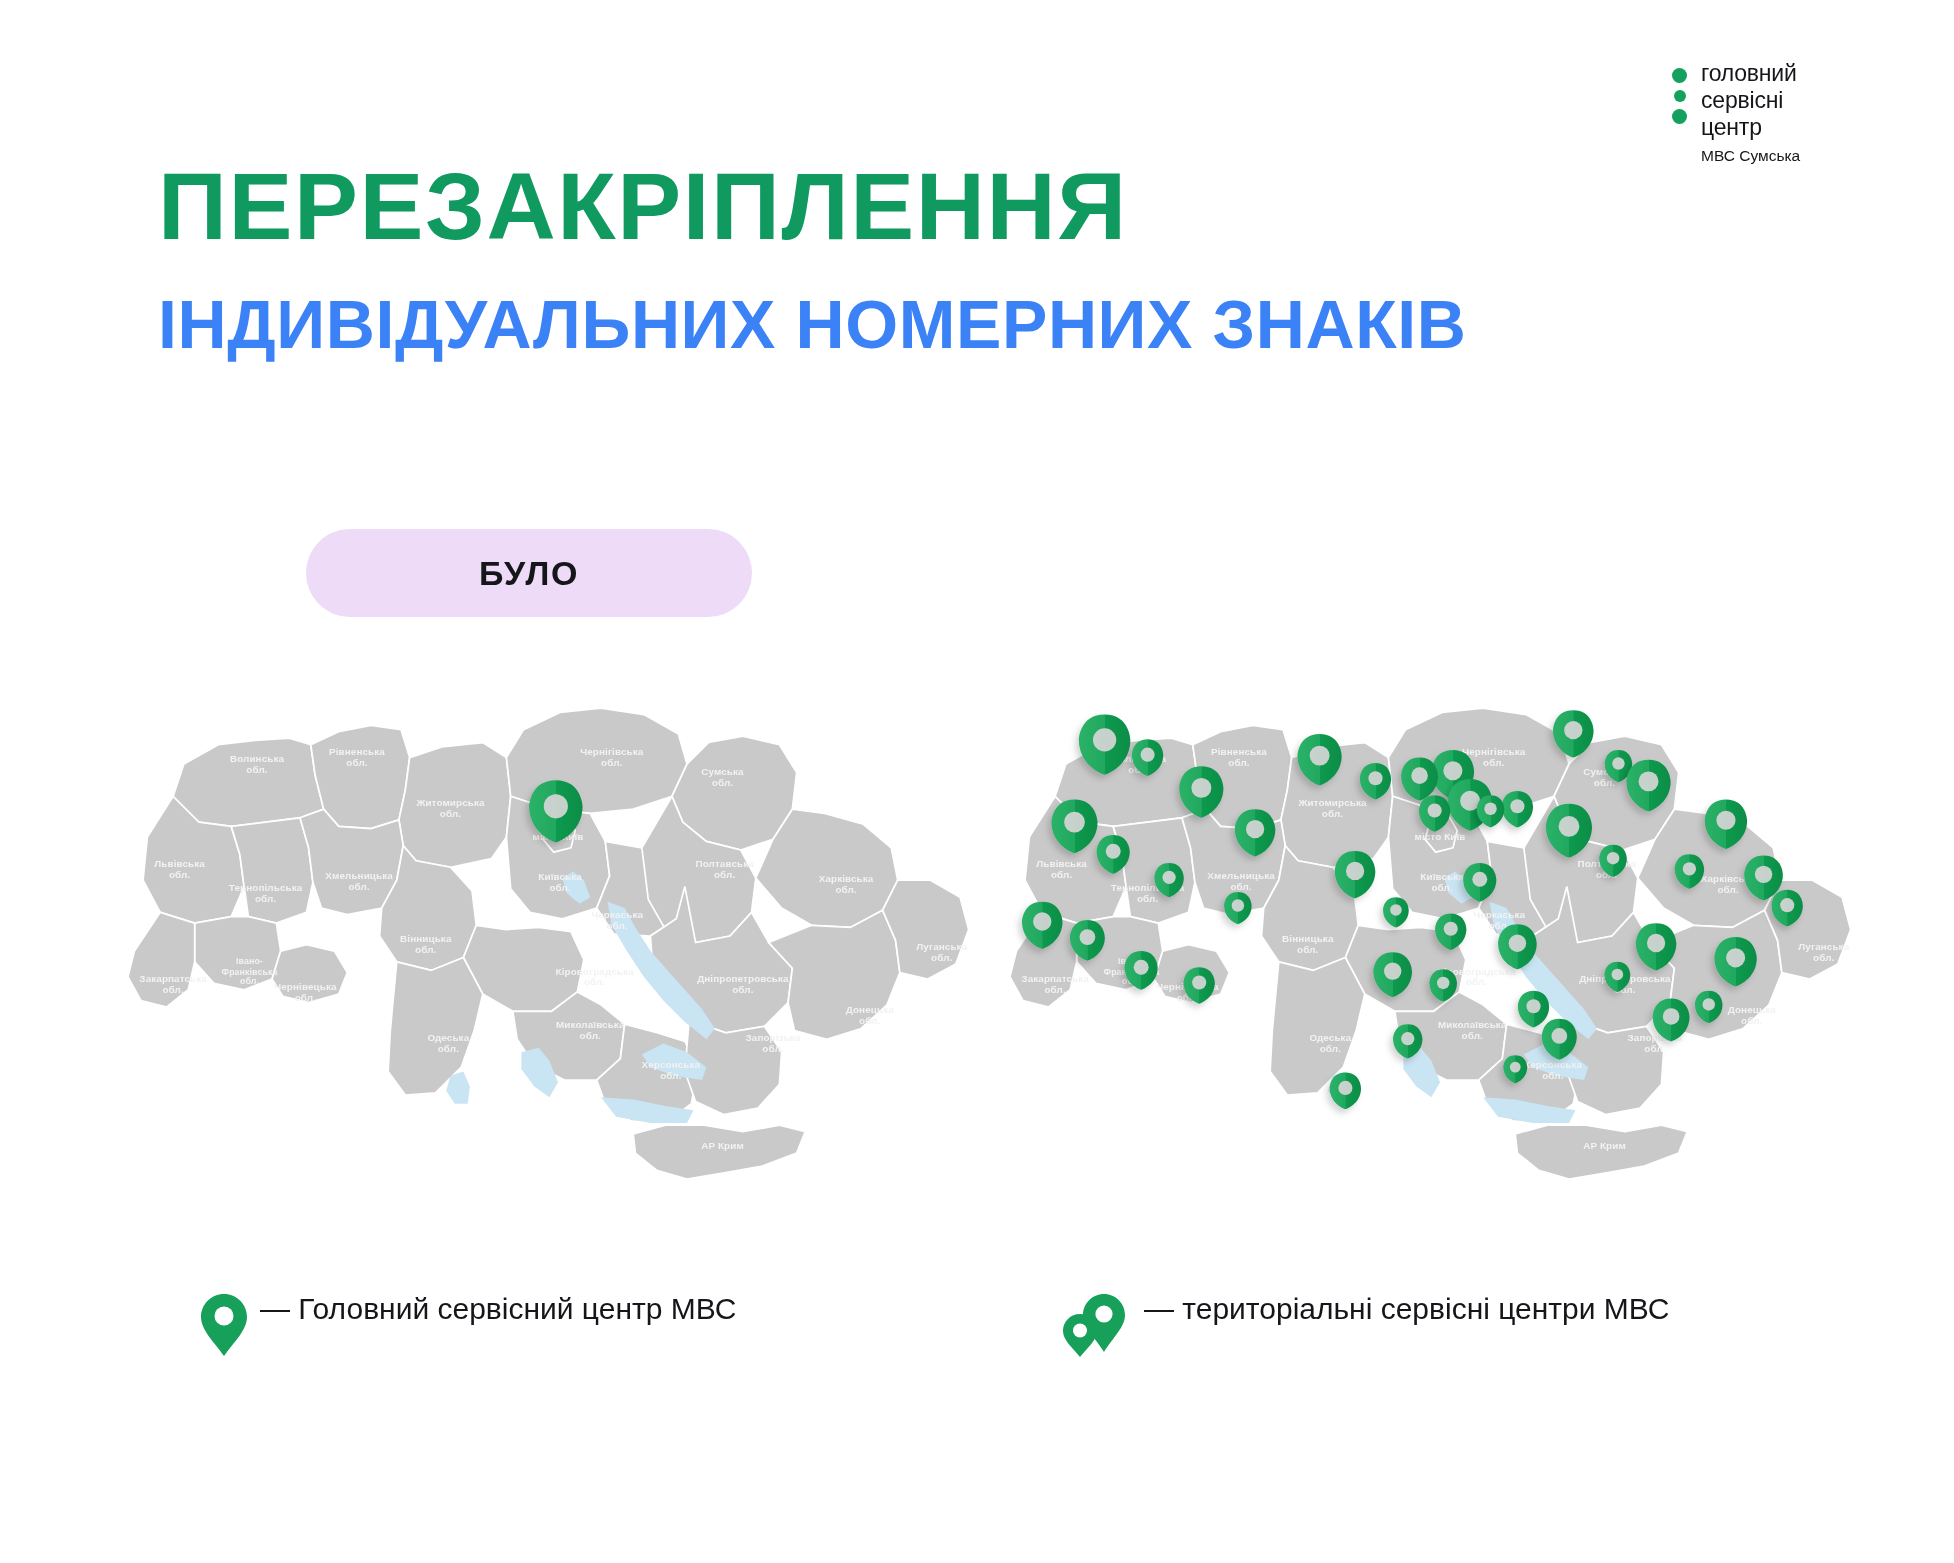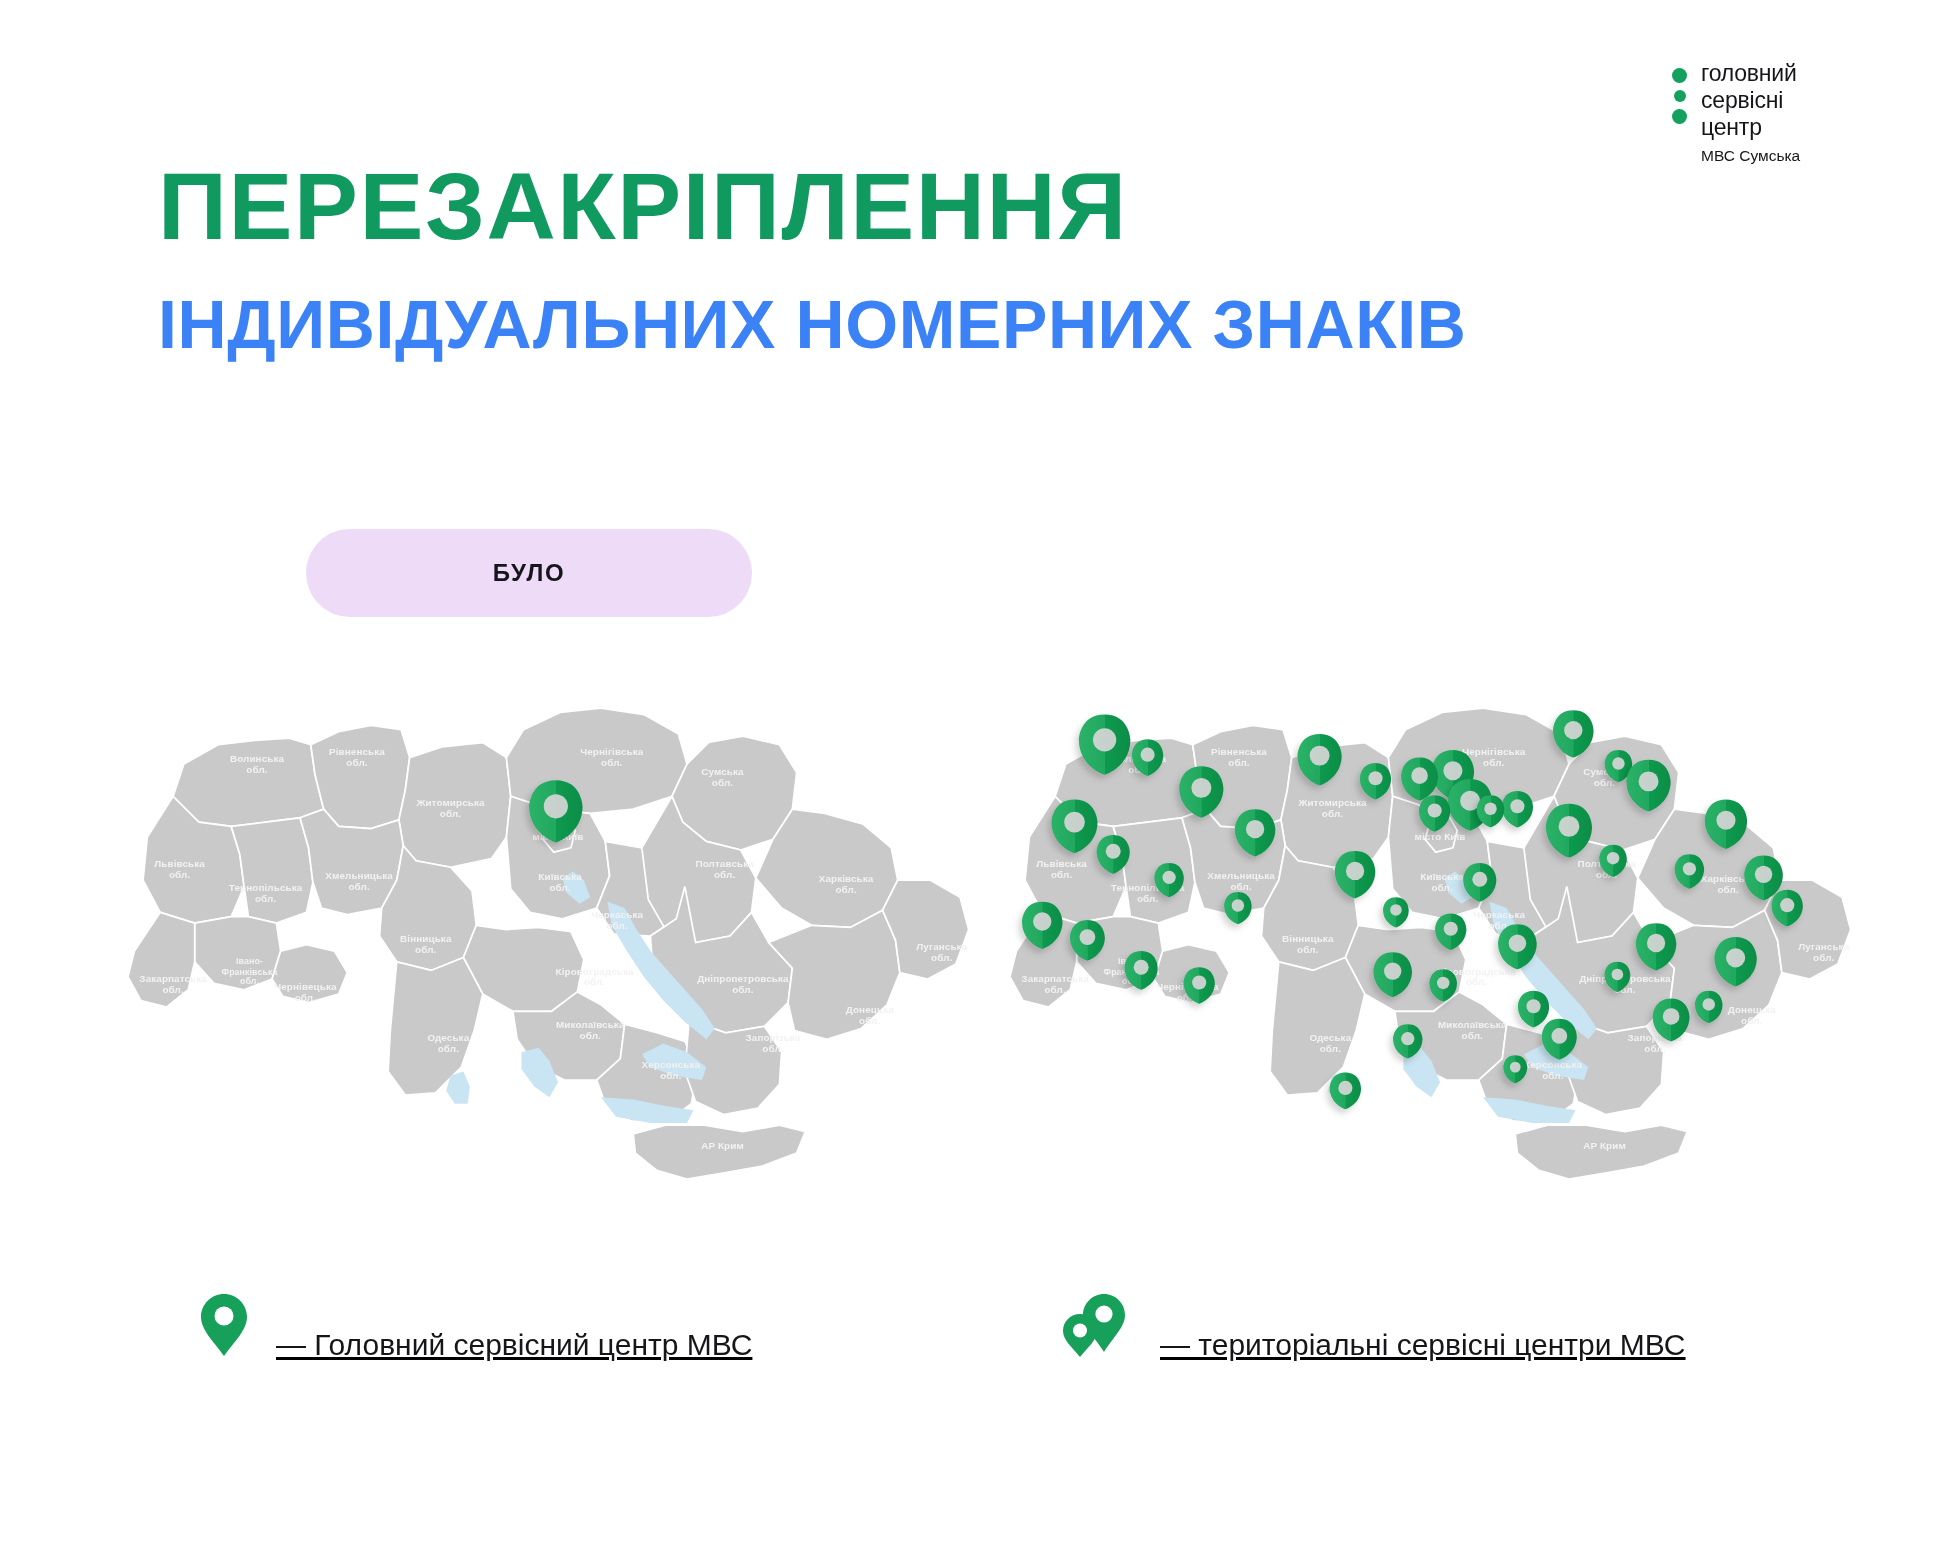--- a/index.html
+++ b/index.html
@@ -30,39 +30,39 @@
   }
   .title .l2 {
     font-size: 68px; font-weight: 800; color:#3b82f6; letter-spacing: 0.6px;
     line-height: 1; margin-top: 36px; transform: scaleX(1.0); transform-origin:left center;
   }
 
   
   .pill {
     position:absolute; height: 88px; border-radius: 48px;
     display:flex; align-items:center; justify-content:center;
-    font-size: 24px; font-weight: 800; color:#15161a; letter-spacing: 1.6px;
+    font-size: 34px; font-weight: 800; color:#15161a; letter-spacing: 1.6px;
   }
   .pill-was  { left: 306px;  top: 529px; width: 446px; background:#eedbf7; }
   .pill-now  { left: 1196px; top: 529px; width: 446px; background:#d3f0e1; }
 
   
   .map-wrap { position:absolute; top: 690px; width: 860px; height: 520px; }
   .map-left  { left: 128px; }
   .map-right { left: 1010px; }
   .map-wrap svg { width:100%; height:100%; display:block; overflow: visible; }
 
   .region  { fill:#c9c9c9; stroke:#ffffff; stroke-width:1.6; }
   .water   { fill:#c9e4f2; stroke:none; }
   .rlabel  { fill:#f2f2f2; font-family:"Liberation Sans", sans-serif; font-size:9.2px;
              font-weight:700; text-anchor:middle; letter-spacing:0.1px; }
   .rlabel.small { font-size:8.2px; }
 
   
-  .legend { position:absolute; display:flex; align-items:flex-end; gap: 28px; text-decoration: underline; }
+  .legend { position:absolute; display:flex; align-items:flex-start; gap: 12px; }
   .legend-left  { left: 200px;  top: 1292px; }
   .legend-right { left: 1060px; top: 1292px; }
   .legend-text { font-size: 30px; color:#15161a; font-weight: 400; white-space: nowrap; }
   .legend-pin { flex:0 0 auto; }
 </style>
 </head>
 <body>
 
 <div class="page">
 

